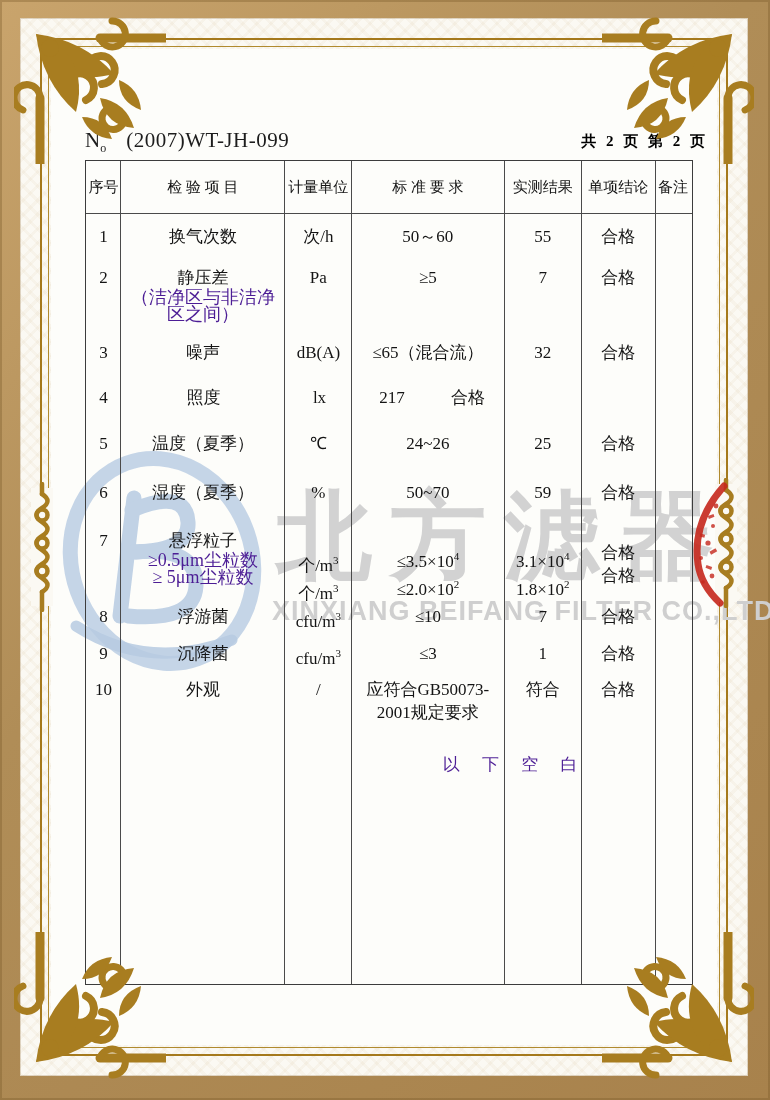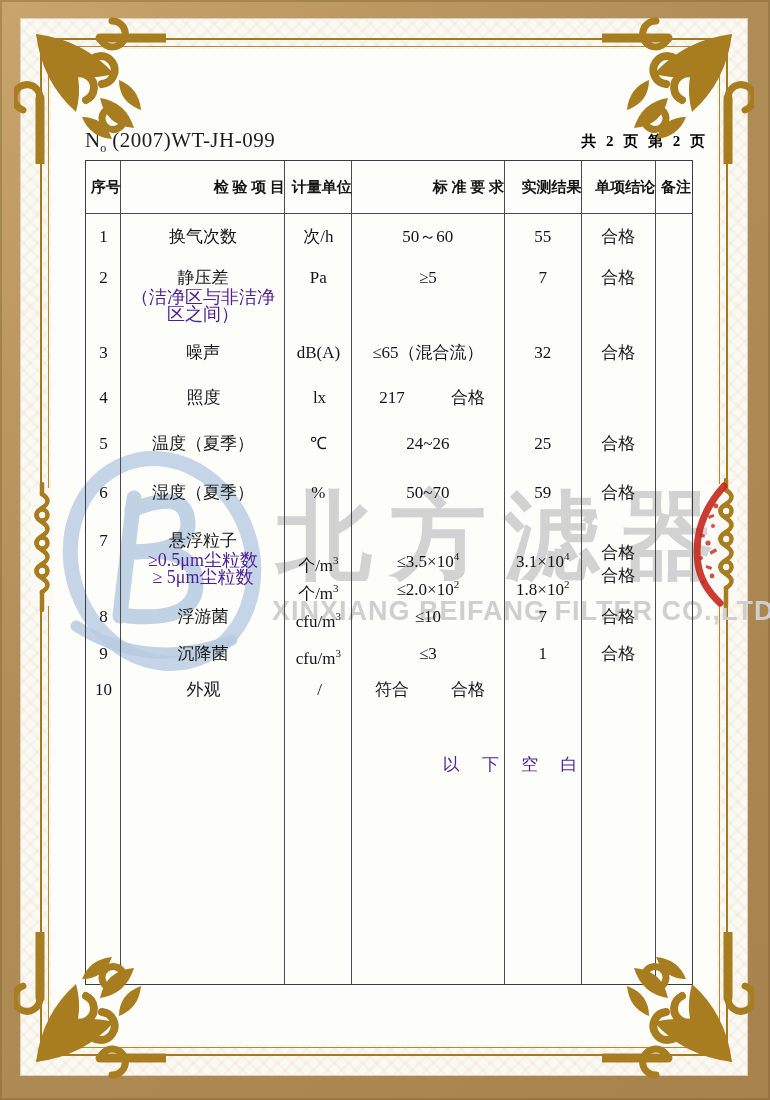--- a/index.html
+++ b/index.html
@@ -34,36 +34,36 @@
     font-size:96px;font-weight:bold;color:#d2d2d2;letter-spacing:18px;white-space:nowrap;line-height:1;}
   .wm-en{position:absolute;left:272px;top:596px;z-index:1;font-family:"Liberation Sans",sans-serif;
     font-size:27px;font-weight:600;color:#cfcfcf;letter-spacing:1px;white-space:nowrap;}
 
   
   .seal{position:absolute;left:686px;top:482px;width:52px;height:125px;z-index:7;}
 
   
   .doc-no{position:absolute;left:85px;top:128px;z-index:3;font-size:21px;color:#1d1d1d;}
   .doc-no sub{font-size:12px;}
-  .doc-no .num{margin-left:6px;letter-spacing:.5px;}
+  .doc-no .num{margin-left:20px;letter-spacing:.5px;}
   .page-info{position:absolute;right:62px;top:132px;z-index:3;font-size:15px;font-weight:bold;color:#000000;letter-spacing:3px;}
 
   
   .tbl{position:absolute;left:85px;top:160px;width:608px;height:825px;z-index:3;border:1.5px solid #3c3c3c;box-sizing:border-box;}
   .colgrid{position:absolute;inset:0;display:flex;}
   .colgrid div{border-right:1px solid #4a4a4a;box-sizing:border-box;height:100%;}
   .colgrid div:last-child{border-right:none;}
   .hdr-line{position:absolute;top:52px;left:0;right:0;border-top:1px solid #4a4a4a;}
 
   .c0{width:35px;}.c1{width:165px;}.c2{width:67px;}.c3{width:153px;}.c4{width:78px;}.c5{width:74px;}.c6{width:36px;}
 
   .t-row{position:absolute;left:0;width:605px;display:flex;align-items:flex-start;}
   .t-row .cell{text-align:center;font-size:17px;line-height:23px;color:#141414;box-sizing:border-box;}
   .hdr-row{top:0;height:52px;align-items:center;}
-  .hdr-row .cell{font-size:15px;font-weight:bold;line-height:18px;text-align:right;}
+  .hdr-row .cell{font-size:15px;font-weight:normal;line-height:18px;}
 
   .note{font-size:18px;line-height:17px;display:block;color:#4c1d95;}
   .small-std{font-size:15px;}
   sup{font-size:11px;}
   .two-line span{display:block;}
   .u-lines{padding-top:20px;font-size:16px;line-height:20px;}
   .s-lines{padding-top:16px;font-size:16.5px;line-height:20px;}
   .k-lines{padding-top:12px;font-size:17px;line-height:20px;}
   .blank-note{position:absolute;left:352px;top:592px;width:153px;text-align:center;font-size:17px;letter-spacing:9px;color:#4c1d95;}
 </style>
@@ -339,19 +339,23 @@
     <div class="cell c3">≤3</div>
     <div class="cell c4">1</div>
     <div class="cell c5">合格</div>
     <div class="cell c6"></div>
   </div>
 
   <div class="t-row" style="top:517px">
     <div class="cell c0">10</div>
     <div class="cell c1">外观</div>
     <div class="cell c2">/</div>
+    <div class="cell c3 two-line">
+      <span>应符合GB50073-</span>
+      <span>2001规定要求</span>
+    </div>
     <div class="cell c4">符合</div>
     <div class="cell c5">合格</div>
     <div class="cell c6"></div>
   </div>
 
   <div class="blank-note">以 下 空 白</div>
 </div>
 
 </body></html>

